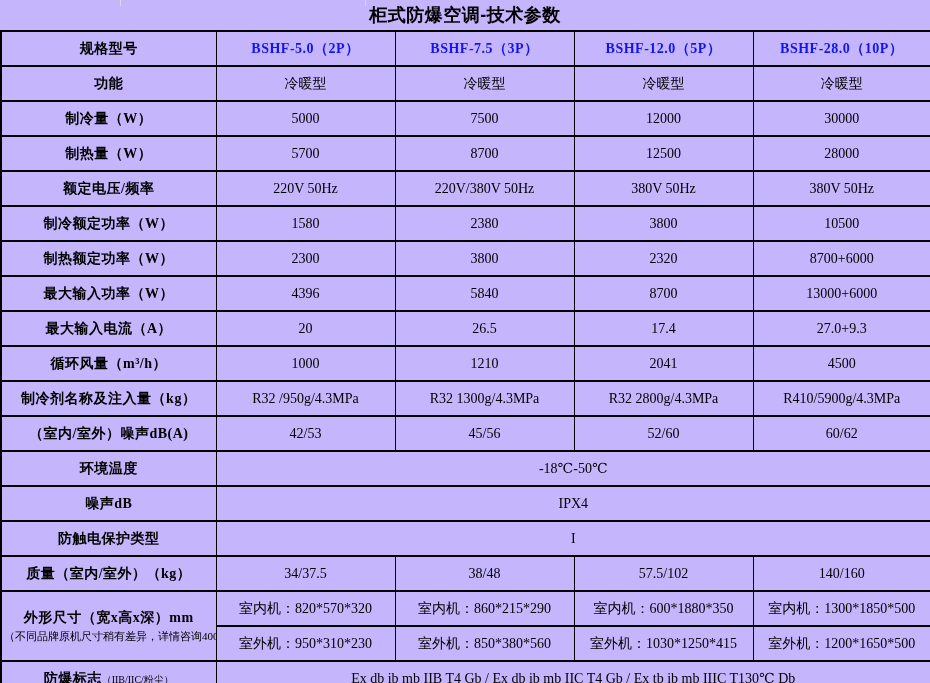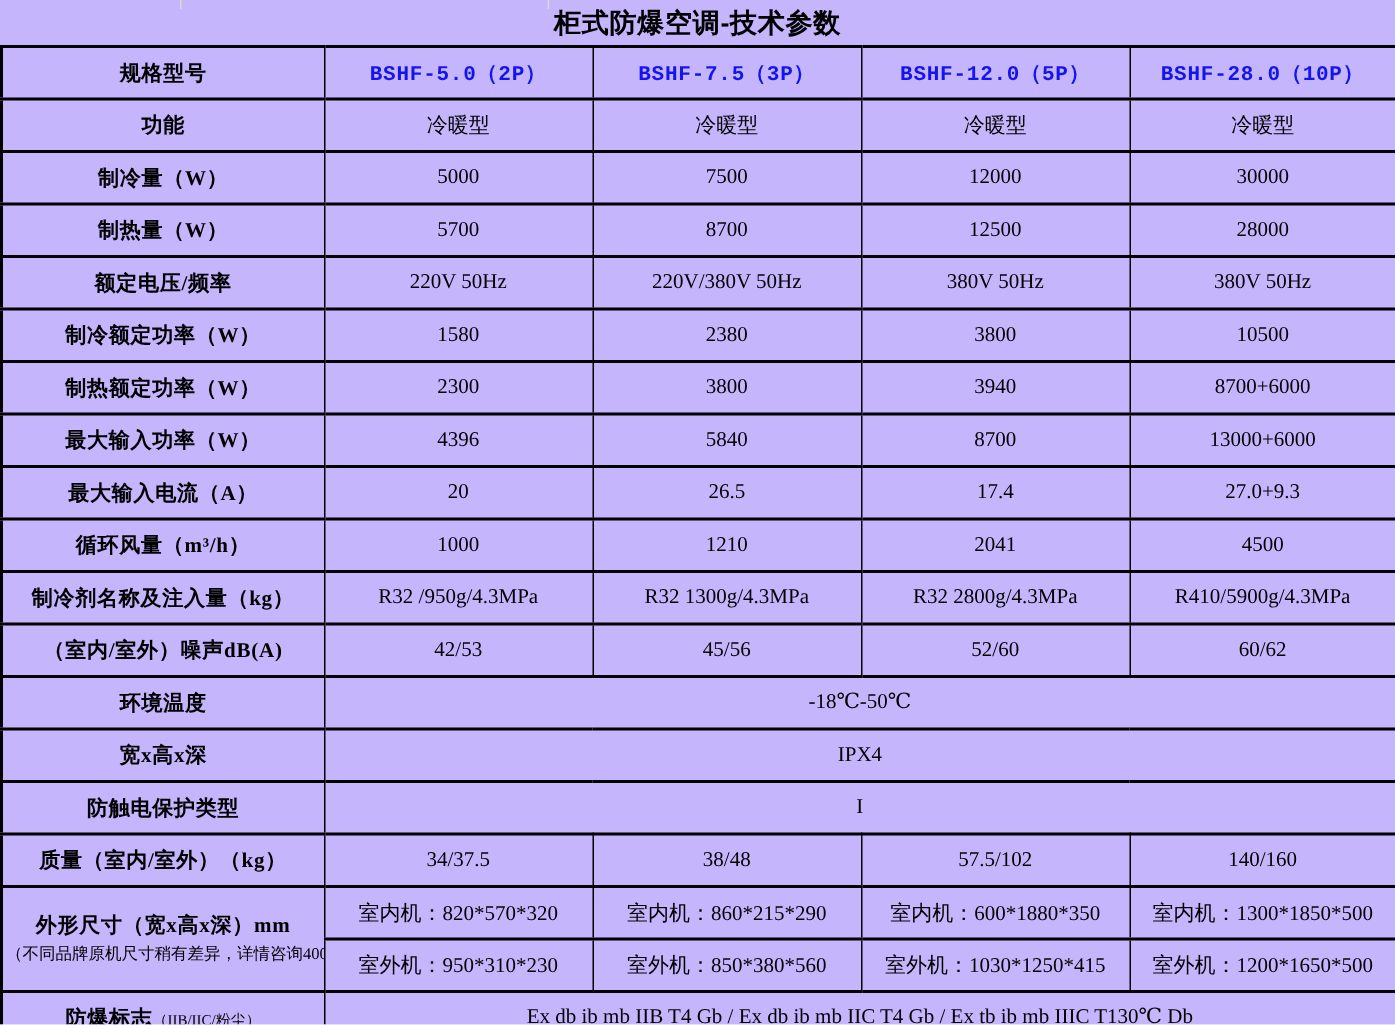--- a/index.html
+++ b/index.html
@@ -49,21 +49,20 @@
     white-space: nowrap;
   }
   td.label {
     font-weight: bold;
     letter-spacing: 0.5px;
   }
   td.model {
     font-weight: bold;
     color: #1414ee;
     letter-spacing: 0.5px;
-    font-family: Liberation Mono, monospace;
   }
   td.dim-label {
     white-space: normal;
     line-height: 1.25;
     font-family: Liberation Serif, serif;
   }
   .dim-note {
     display: block;
     font-weight: normal;
     font-size: 11px;
@@ -141,21 +140,21 @@
       <td>1580</td>
       <td>2380</td>
       <td>3800</td>
       <td>10500</td>
     </tr>
 
     <tr>
       <td class="label">制热额定功率（W）</td>
       <td>2300</td>
       <td>3800</td>
-      <td>3940</td>
+      <td>2320</td>
       <td>8700+6000</td>
     </tr>
 
     <tr>
       <td class="label">最大输入功率（W）</td>
       <td>4396</td>
       <td>5840</td>
       <td>8700</td>
       <td>13000+6000</td>
     </tr>
@@ -190,21 +189,21 @@
       <td>45/56</td>
       <td>52/60</td>
       <td>60/62</td>
     </tr>
 
     <tr>
       <td class="label">环境温度</td>
       <td colspan="4">-18℃-50℃</td>
     </tr>
     <tr>
-      <td class="label">宽x高x深</td>
+      <td class="label">噪声dB</td>
       <td colspan="4">IPX4</td>
     </tr>
     <tr>
       <td class="label">防触电保护类型</td>
       <td colspan="4">I</td>
     </tr>
 
     <tr>
       <td class="label">质量（室内/室外）（kg）</td>
       <td>34/37.5</td>

